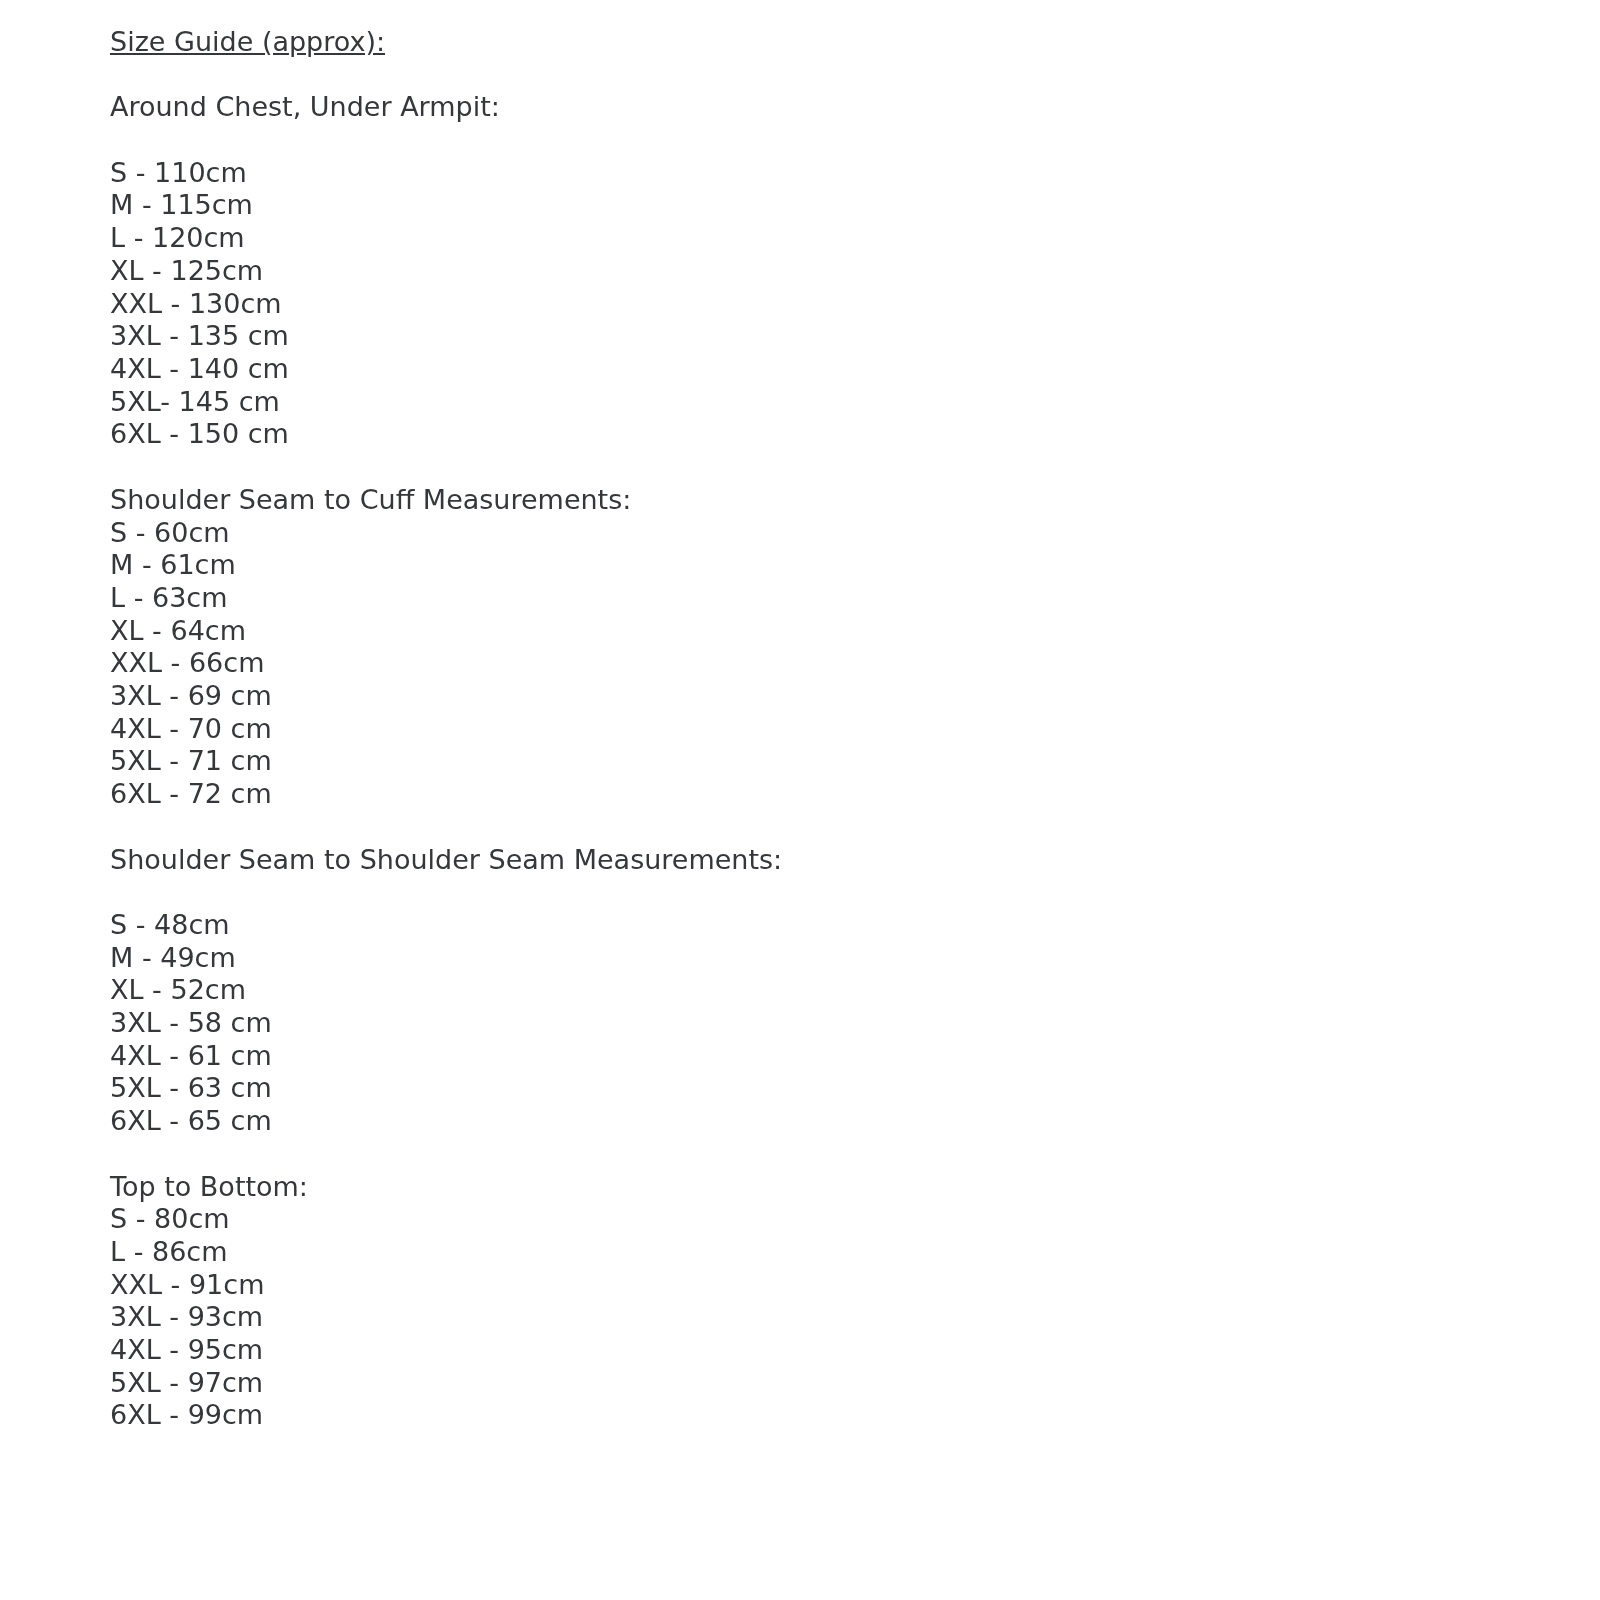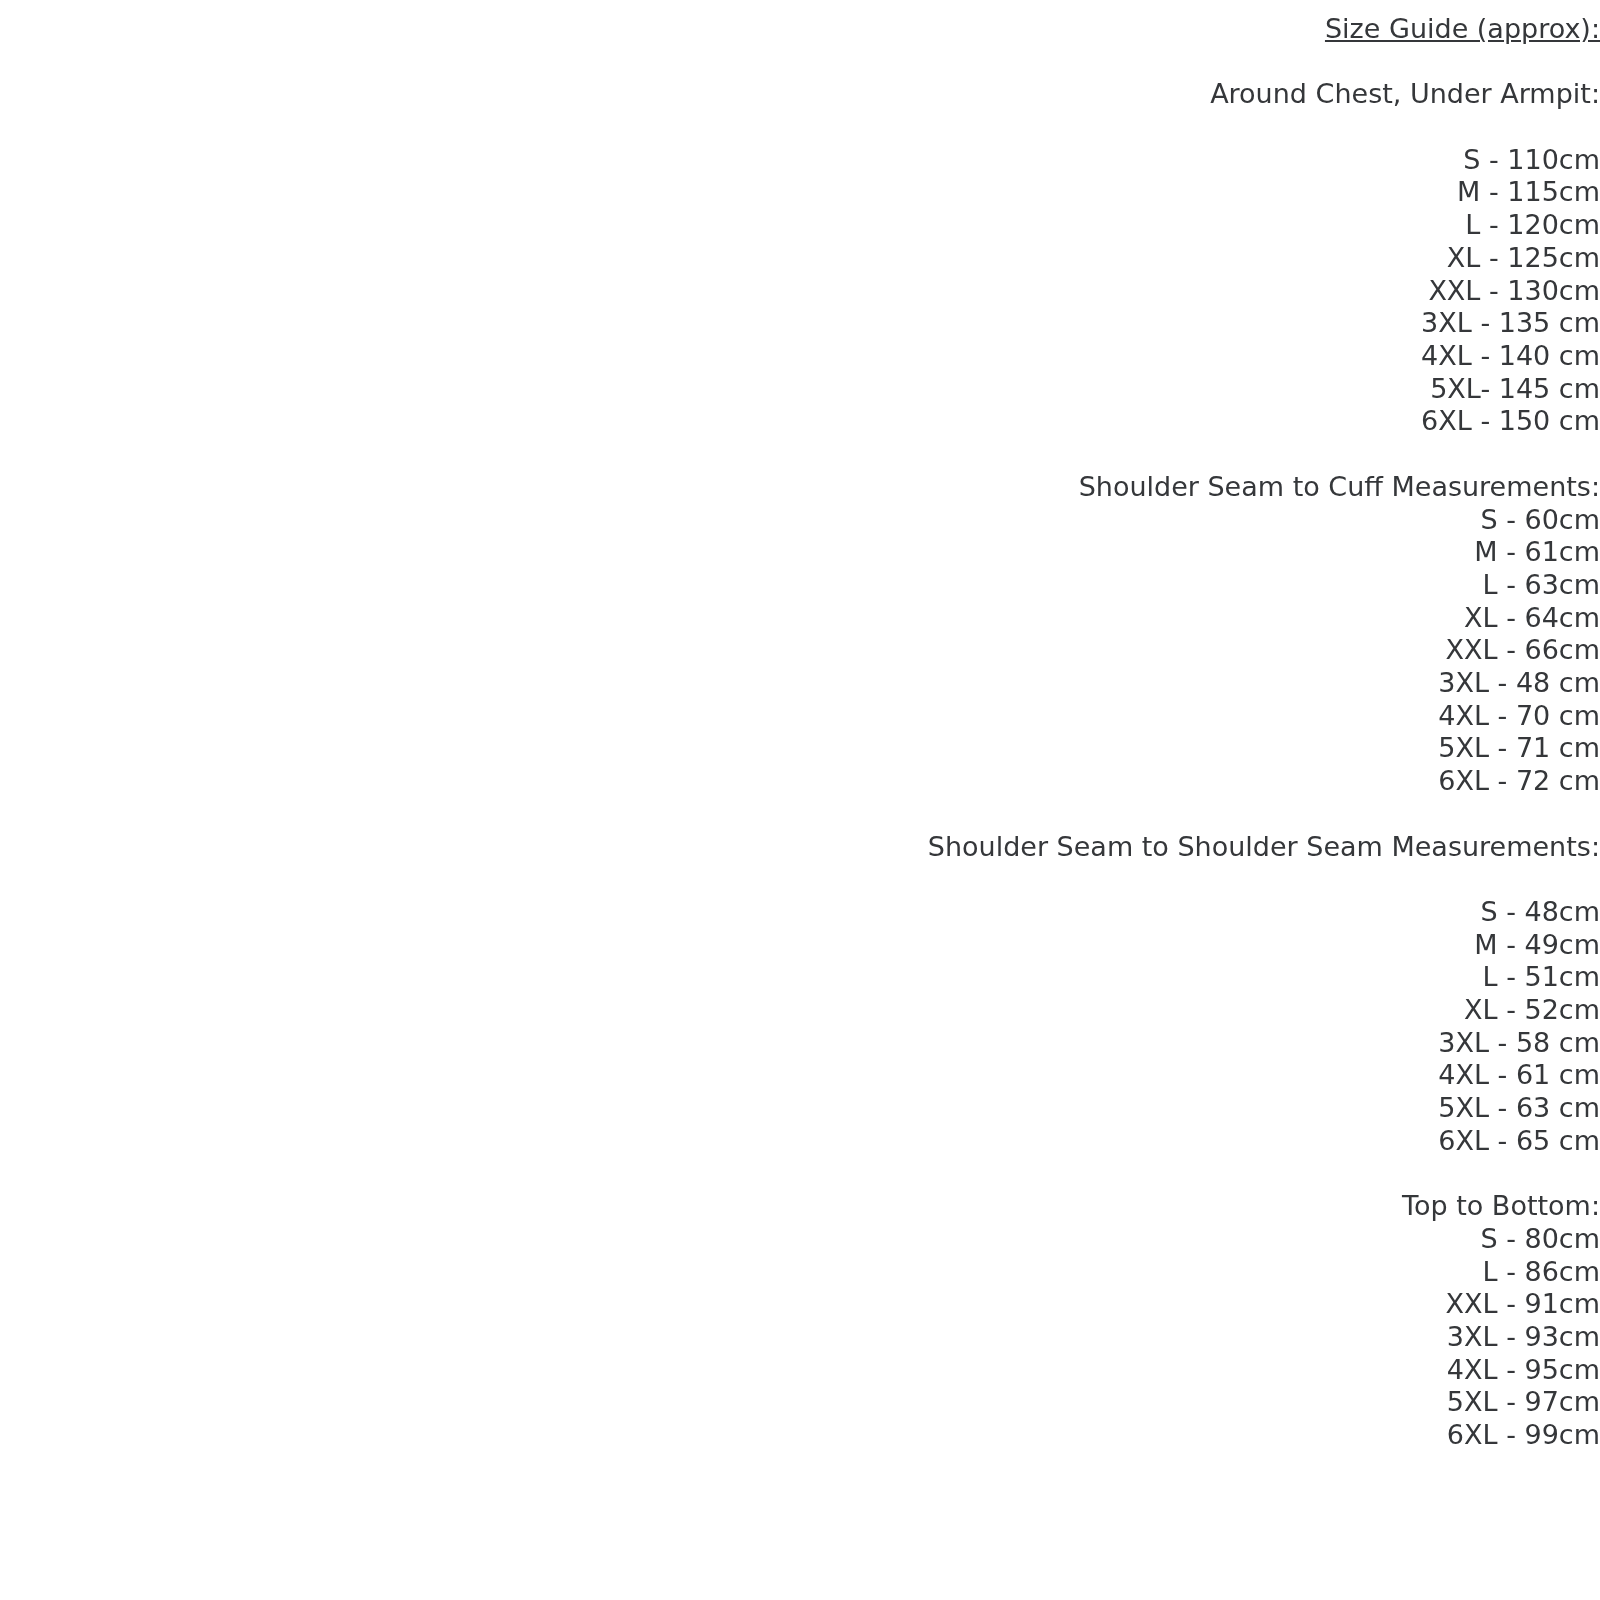--- a/index.html
+++ b/index.html
@@ -10,23 +10,23 @@
   body {
     width: 1600px;
     height: 1600px;
     overflow: hidden;
     font-family: "DejaVu Sans", sans-serif;
     font-size: 27px;
     line-height: 32.7px;
     color: #35373a;
   }
   .doc {
-    padding-top: 13px;
+    padding-top: 26px;
     margin-left: 110px; 
-    text-align: right;
+    text-align: left;
   }
   .title {
     margin: 0;
     font-size: inherit;
     font-weight: normal;
     text-decoration: underline;
   }
   .section-heading {
     margin: 32.7px 0 0 0;
     font-size: inherit;
@@ -62,33 +62,32 @@
   </section>
 
   <section>
     <h2 class="section-heading">Shoulder Seam to Cuff Measurements:</h2>
     <div>
           <div class="line">S - 60cm</div>
           <div class="line">M - 61cm</div>
           <div class="line">L - 63cm</div>
           <div class="line">XL - 64cm</div>
           <div class="line">XXL - 66cm</div>
-          <div class="line">3XL - 48 cm</div>
+          <div class="line">3XL - 69 cm</div>
           <div class="line">4XL - 70 cm</div>
           <div class="line">5XL - 71 cm</div>
           <div class="line">6XL - 72 cm</div>
         </div>
   </section>
 
   <section class="gap-after-heading">
     <h2 class="section-heading">Shoulder Seam to Shoulder Seam Measurements:</h2>
     <div>
           <div class="line">S - 48cm</div>
           <div class="line">M - 49cm</div>
-          <div class="line">L - 51cm</div>
           <div class="line">XL - 52cm</div>
           <div class="line">3XL - 58 cm</div>
           <div class="line">4XL - 61 cm</div>
           <div class="line">5XL - 63 cm</div>
           <div class="line">6XL - 65 cm</div>
         </div>
   </section>
 
   <section>
     <h2 class="section-heading">Top to Bottom:</h2>

